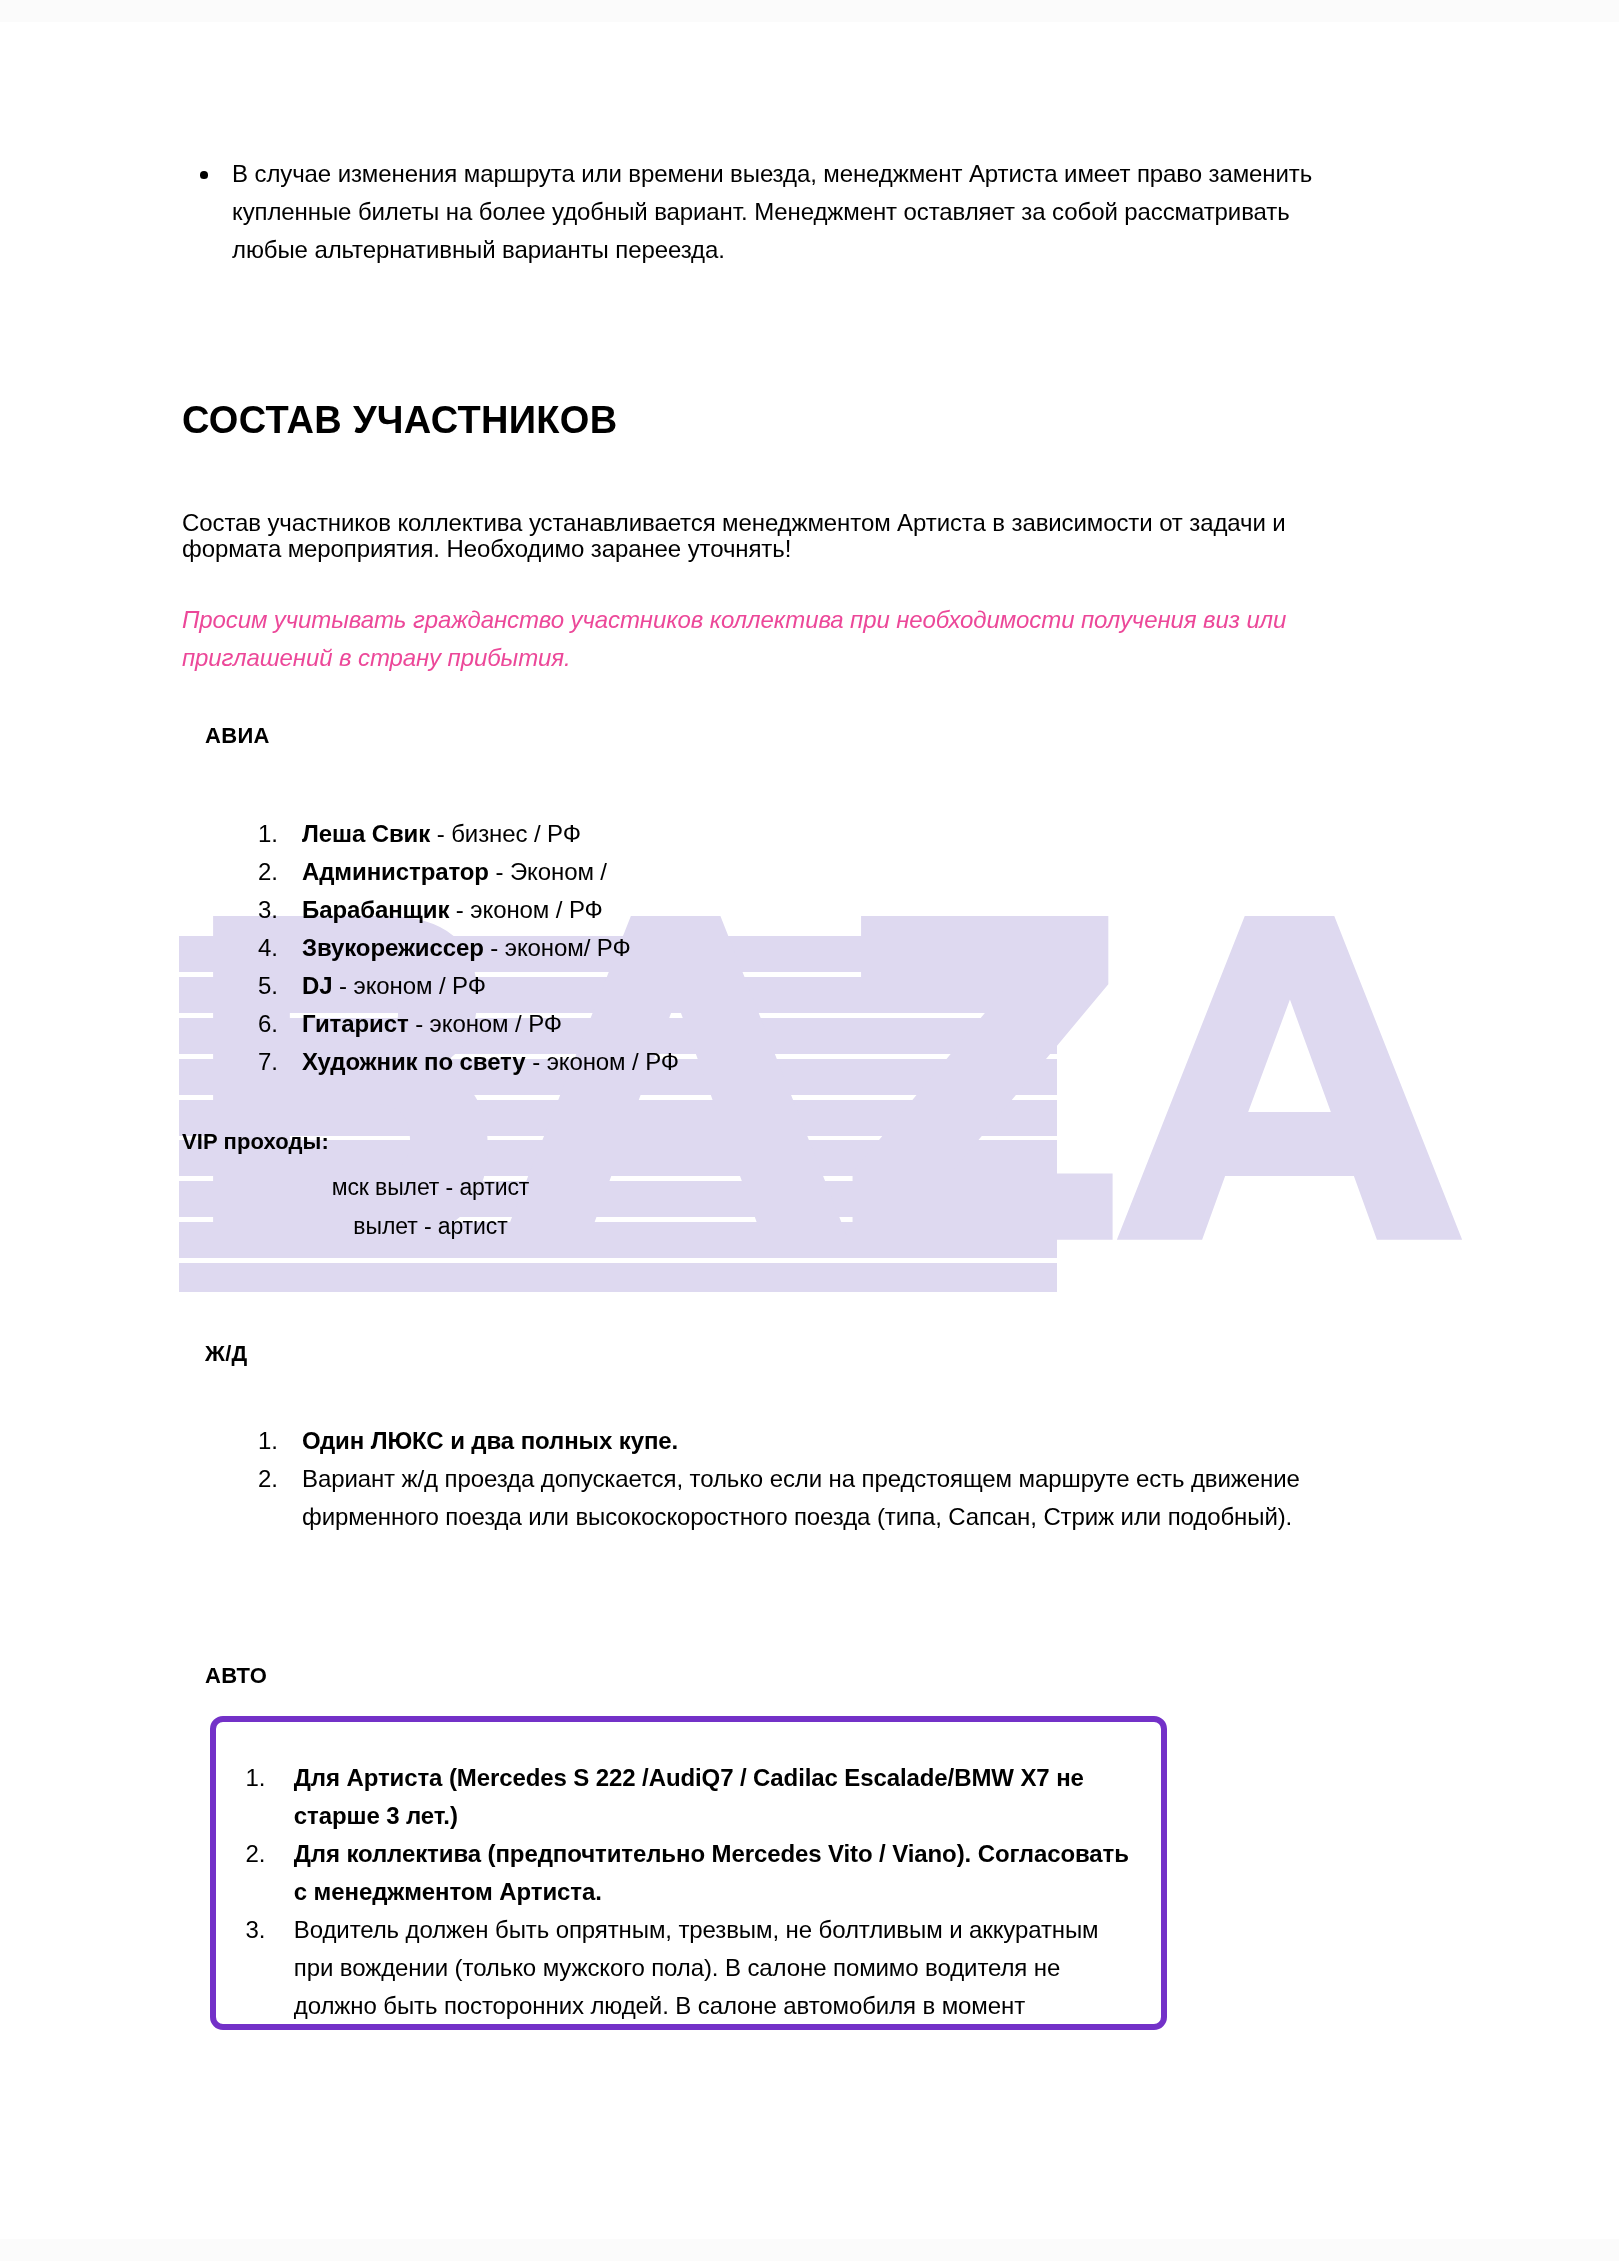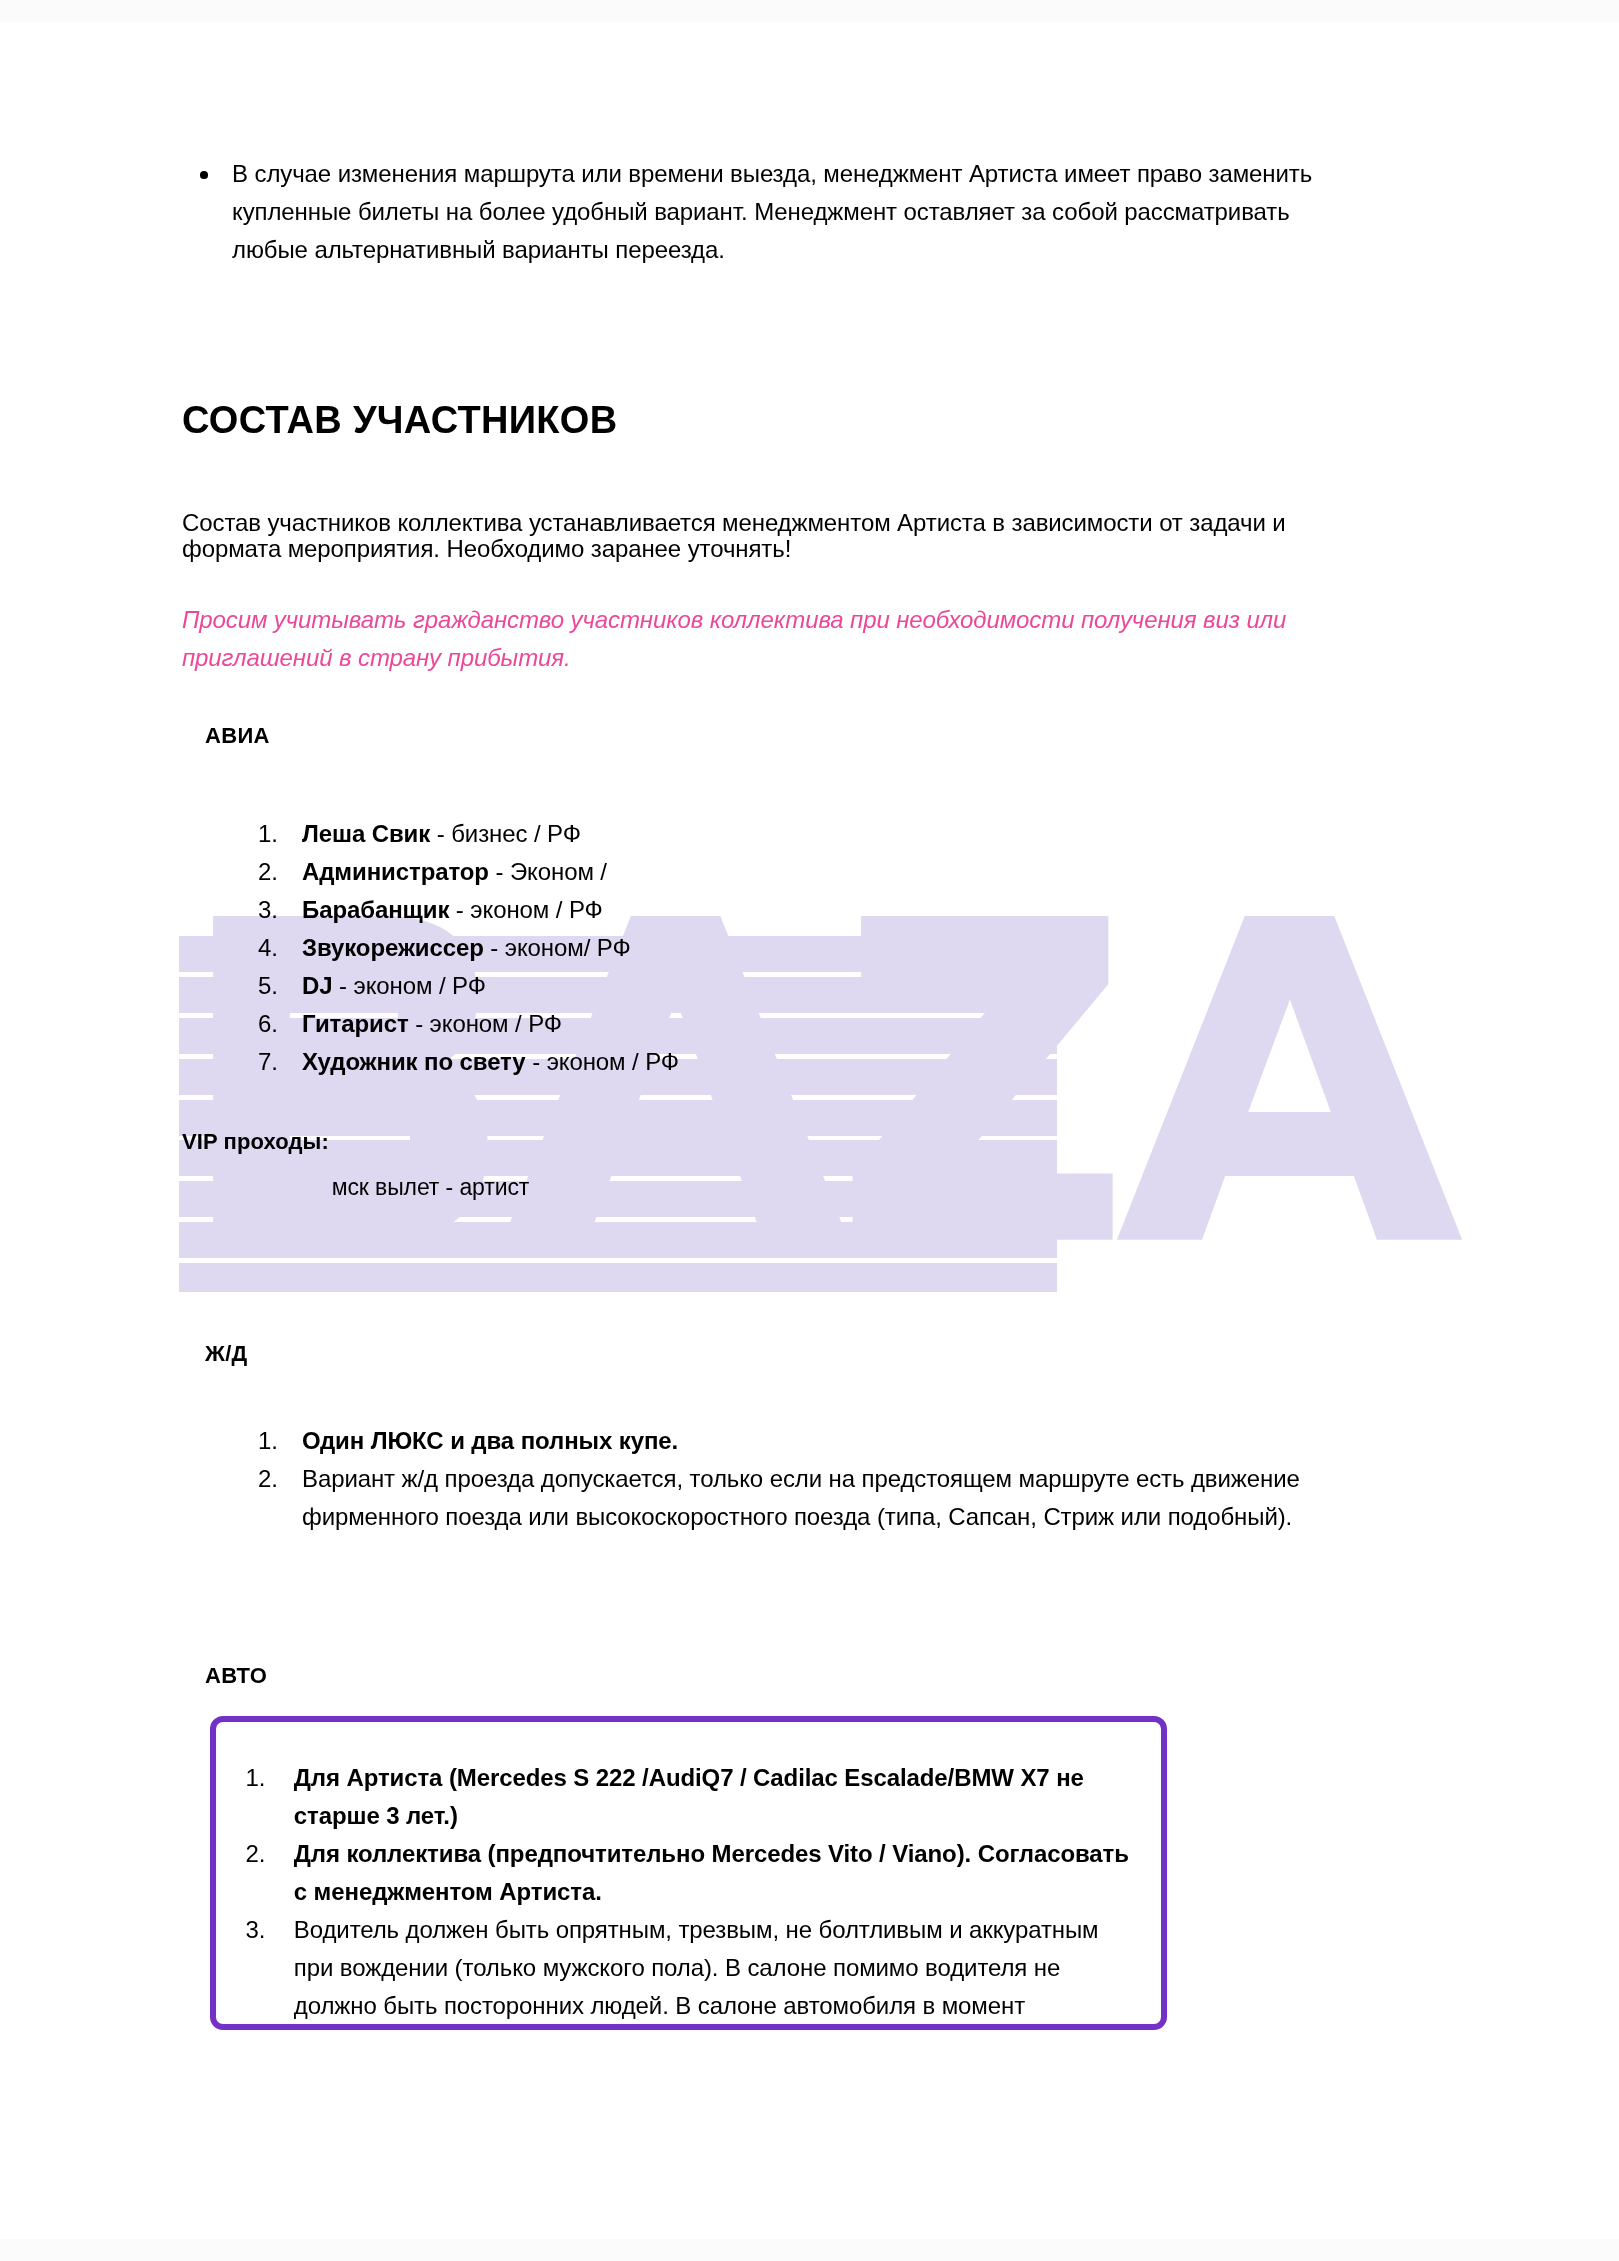--- a/index.html
+++ b/index.html
@@ -272,20 +272,21 @@
         <li>
           <b>Художник по свету</b><span> - эконом / РФ</span>
         </li>
       </ol>
     </div>
 
     <div class="block vip-label" style="left:182px; top:1125px; width:358px;">VIP проходы:</div>
 
     <div class="block vip-lines" style="left:175px; top:1168px;">
       <div class="vip-line">мск вылет - артист</div>
+      <div class="vip-line">вылет - артист</div>
     </div>
 
     <h2 class="block sub-title" style="left:182px; top:1338px; width:341px;">Ж/Д</h2>
 
     <div class="block" style="left:230px; top:1406px; width:1151px;">
       <ol class="num-list">
         <li>
           <b class="bold-item">Один ЛЮКС и два полных купе.</b><span></span>
         </li>
         <li>

